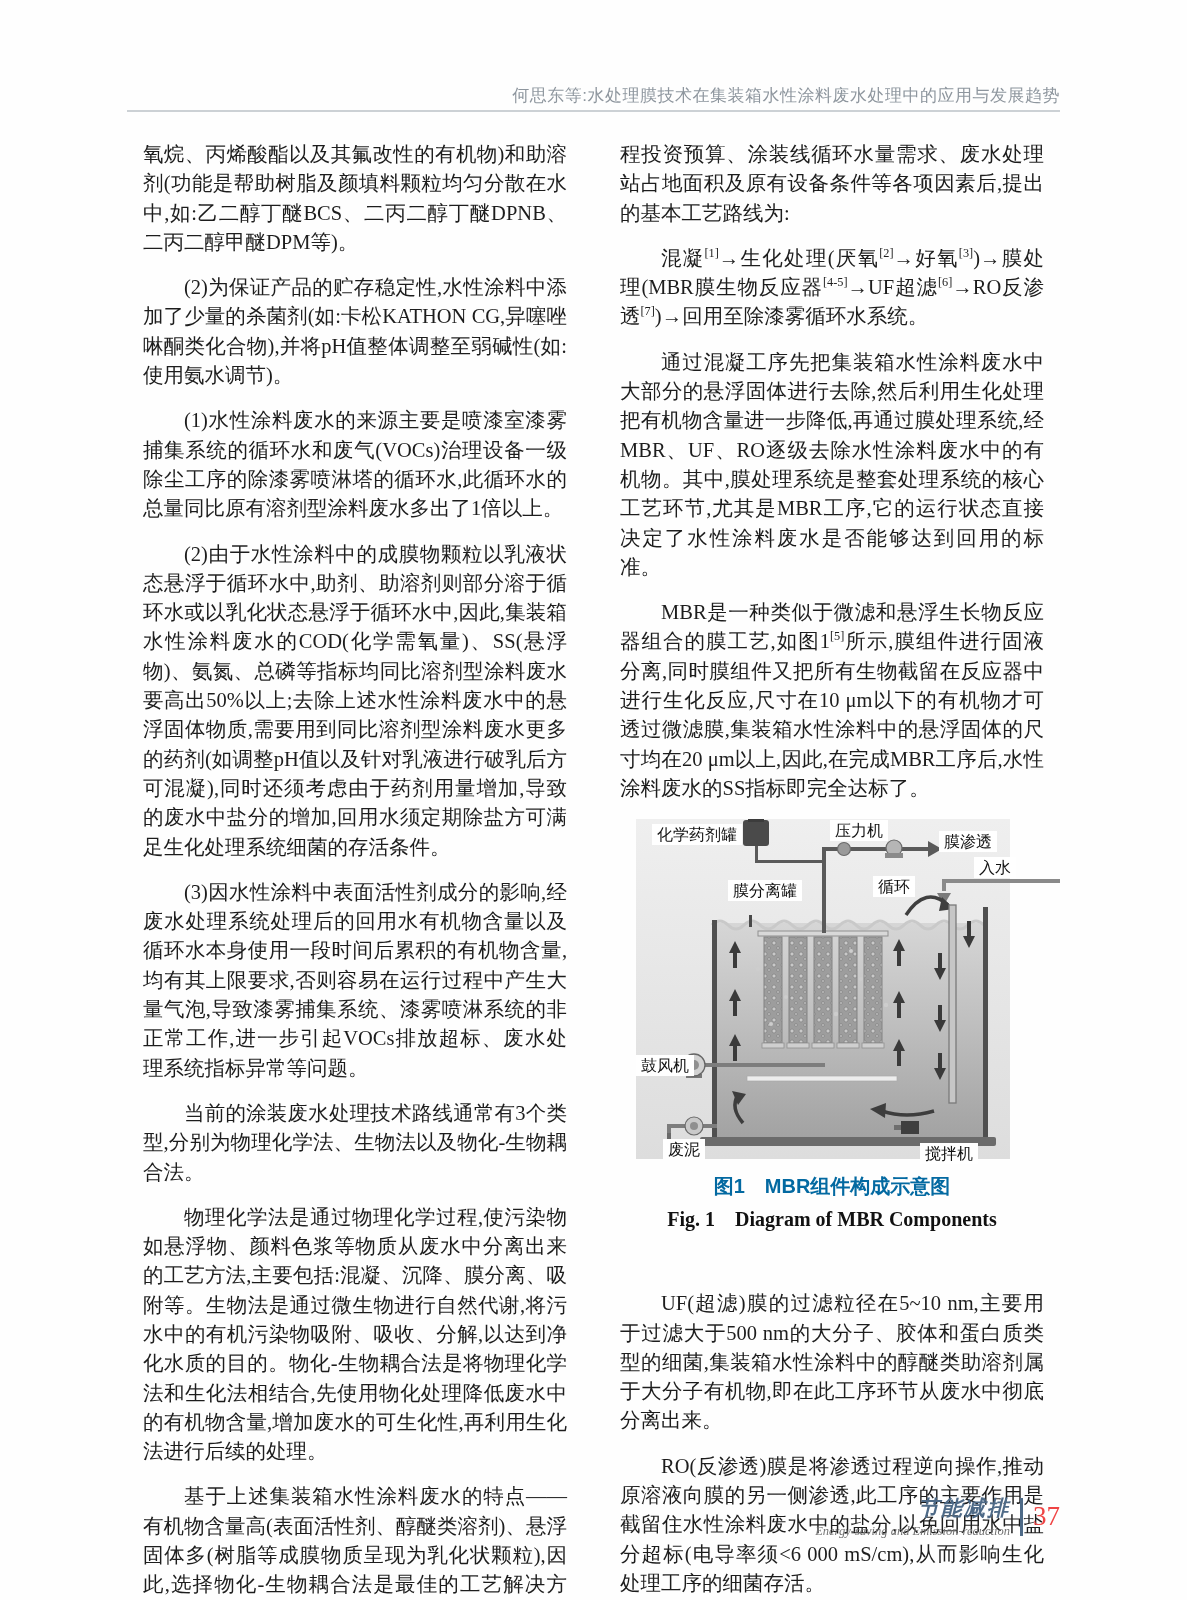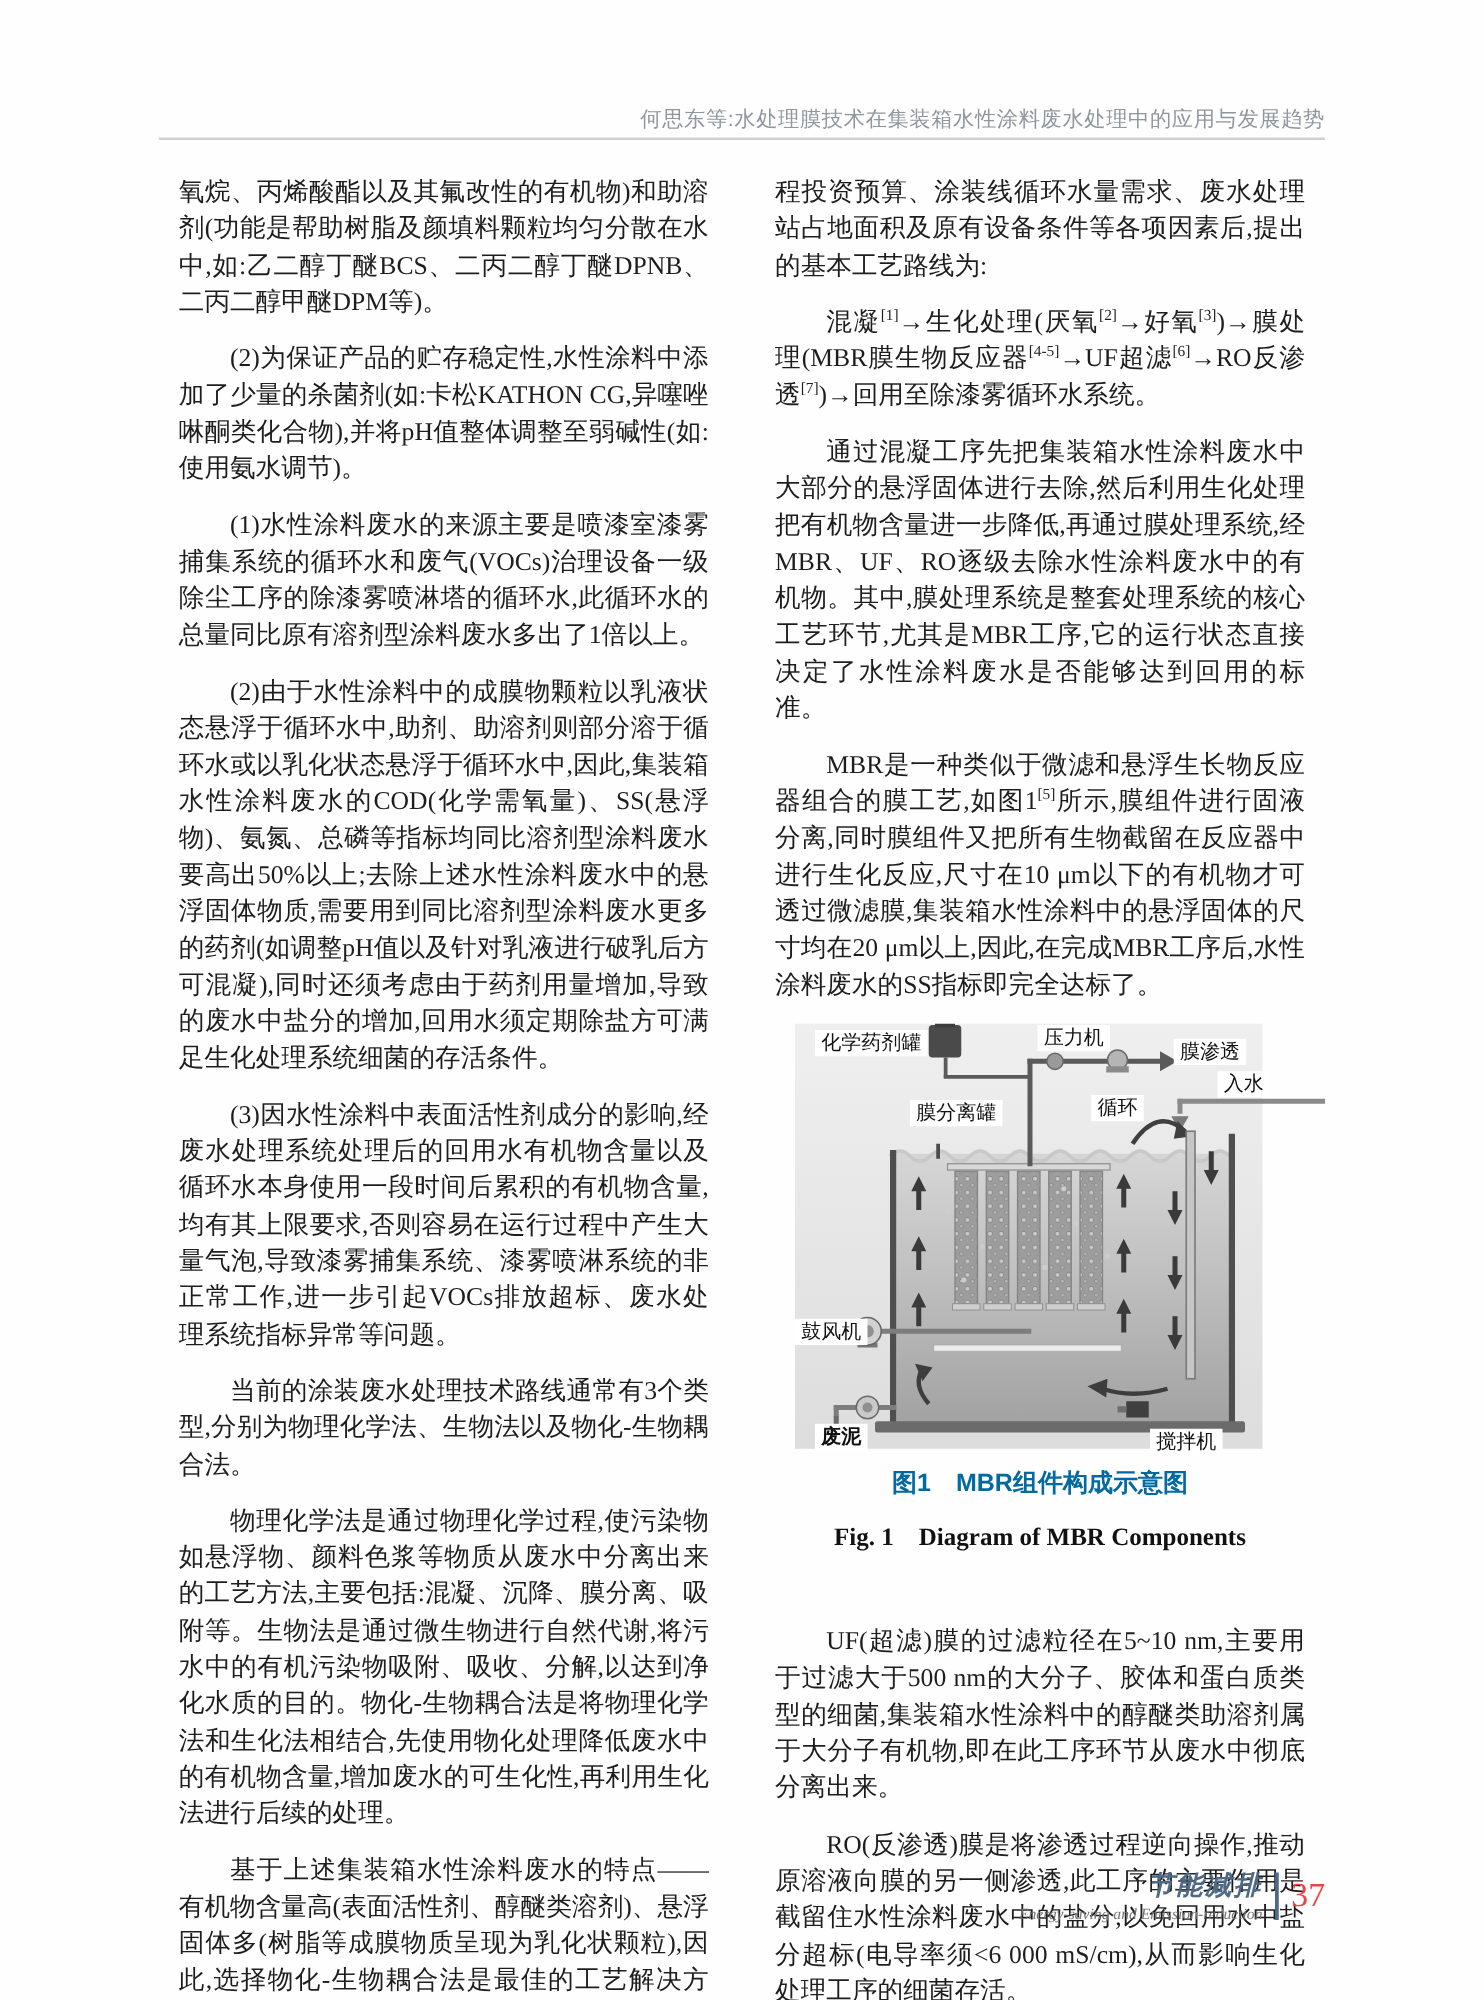--- a/index.html
+++ b/index.html
@@ -30,21 +30,21 @@
   .fig-photo svg{position:absolute;left:0;top:0;overflow:visible;}
   .fig-label{
     position:absolute;background:#ffffff;color:#111;font-size:16px;line-height:1.2;
     padding:1px 5px;white-space:nowrap;
   }
   .fig-caption-cn{
     margin-top:14px;text-align:center;font-weight:bold;font-size:20px;color:#0369a1;
     font-family:"Liberation Sans","DejaVu Sans",sans-serif;
   }
   .fig-caption-en{
-    margin-top:16px;margin-bottom:56px;text-align:center;font-weight:bold;font-size:20px;color:#111;
+    margin-top:6px;margin-bottom:56px;text-align:center;font-weight:bold;font-size:20px;color:#111;
     font-family:"Liberation Serif","DejaVu Serif",serif;
   }
   
   .footer{
     position:absolute;top:1494px;left:640px;width:420px;
     display:flex;justify-content:flex-end;align-items:center;gap:10px;
   }
   .footer-text{display:flex;flex-direction:column;align-items:flex-end;font-style:italic;}
   .footer-cn{
     font-size:21px;font-weight:bold;letter-spacing:2px;
@@ -218,21 +218,21 @@
           <rect x="113" y="96" width="3" height="12" fill="#4a4a4a"></rect>
         </svg>
 
         <div class="fig-label" style="left:16px;top:5px;">化学药剂罐</div>
         <div class="fig-label" style="left:194px;top:1px;">压力机</div>
         <div class="fig-label" style="left:303px;top:12px;">膜渗透</div>
         <div class="fig-label" style="left:338px;top:38px;">入水</div>
         <div class="fig-label" style="left:92px;top:61px;">膜分离罐</div>
         <div class="fig-label" style="left:237px;top:57px;">循环</div>
         <div class="fig-label" style="left:0px;top:236px;">鼓风机</div>
-        <div class="fig-label" style="left:16px;top:320px;font-weight:bold;">废泥</div>
+        <div class="fig-label" style="left:27px;top:320px;">废泥</div>
         <div class="fig-label" style="left:284px;top:324px;">搅拌机</div>
       </div>
     </div>
 
     <div class="fig-caption-cn">图1　MBR组件构成示意图</div>
     <div class="fig-caption-en">Fig. 1　Diagram of MBR Components</div>
 
     <div>
         <p class="para indent">UF(超滤)膜的过滤粒径在5~10 nm,主要用于过滤大于500 nm的大分子、胶体和蛋白质类型的细菌,集装箱水性涂料中的醇醚类助溶剂属于大分子有机物,即在此工序环节从废水中彻底分离出来。</p>
         <p class="para indent">RO(反渗透)膜是将渗透过程逆向操作,推动原溶液向膜的另一侧渗透,此工序的主要作用是截留住水性涂料废水中的盐分,以免回用水中盐分超标(电导率须&lt;6 000 mS/cm),从而影响生化处理工序的细菌存活。</p>

